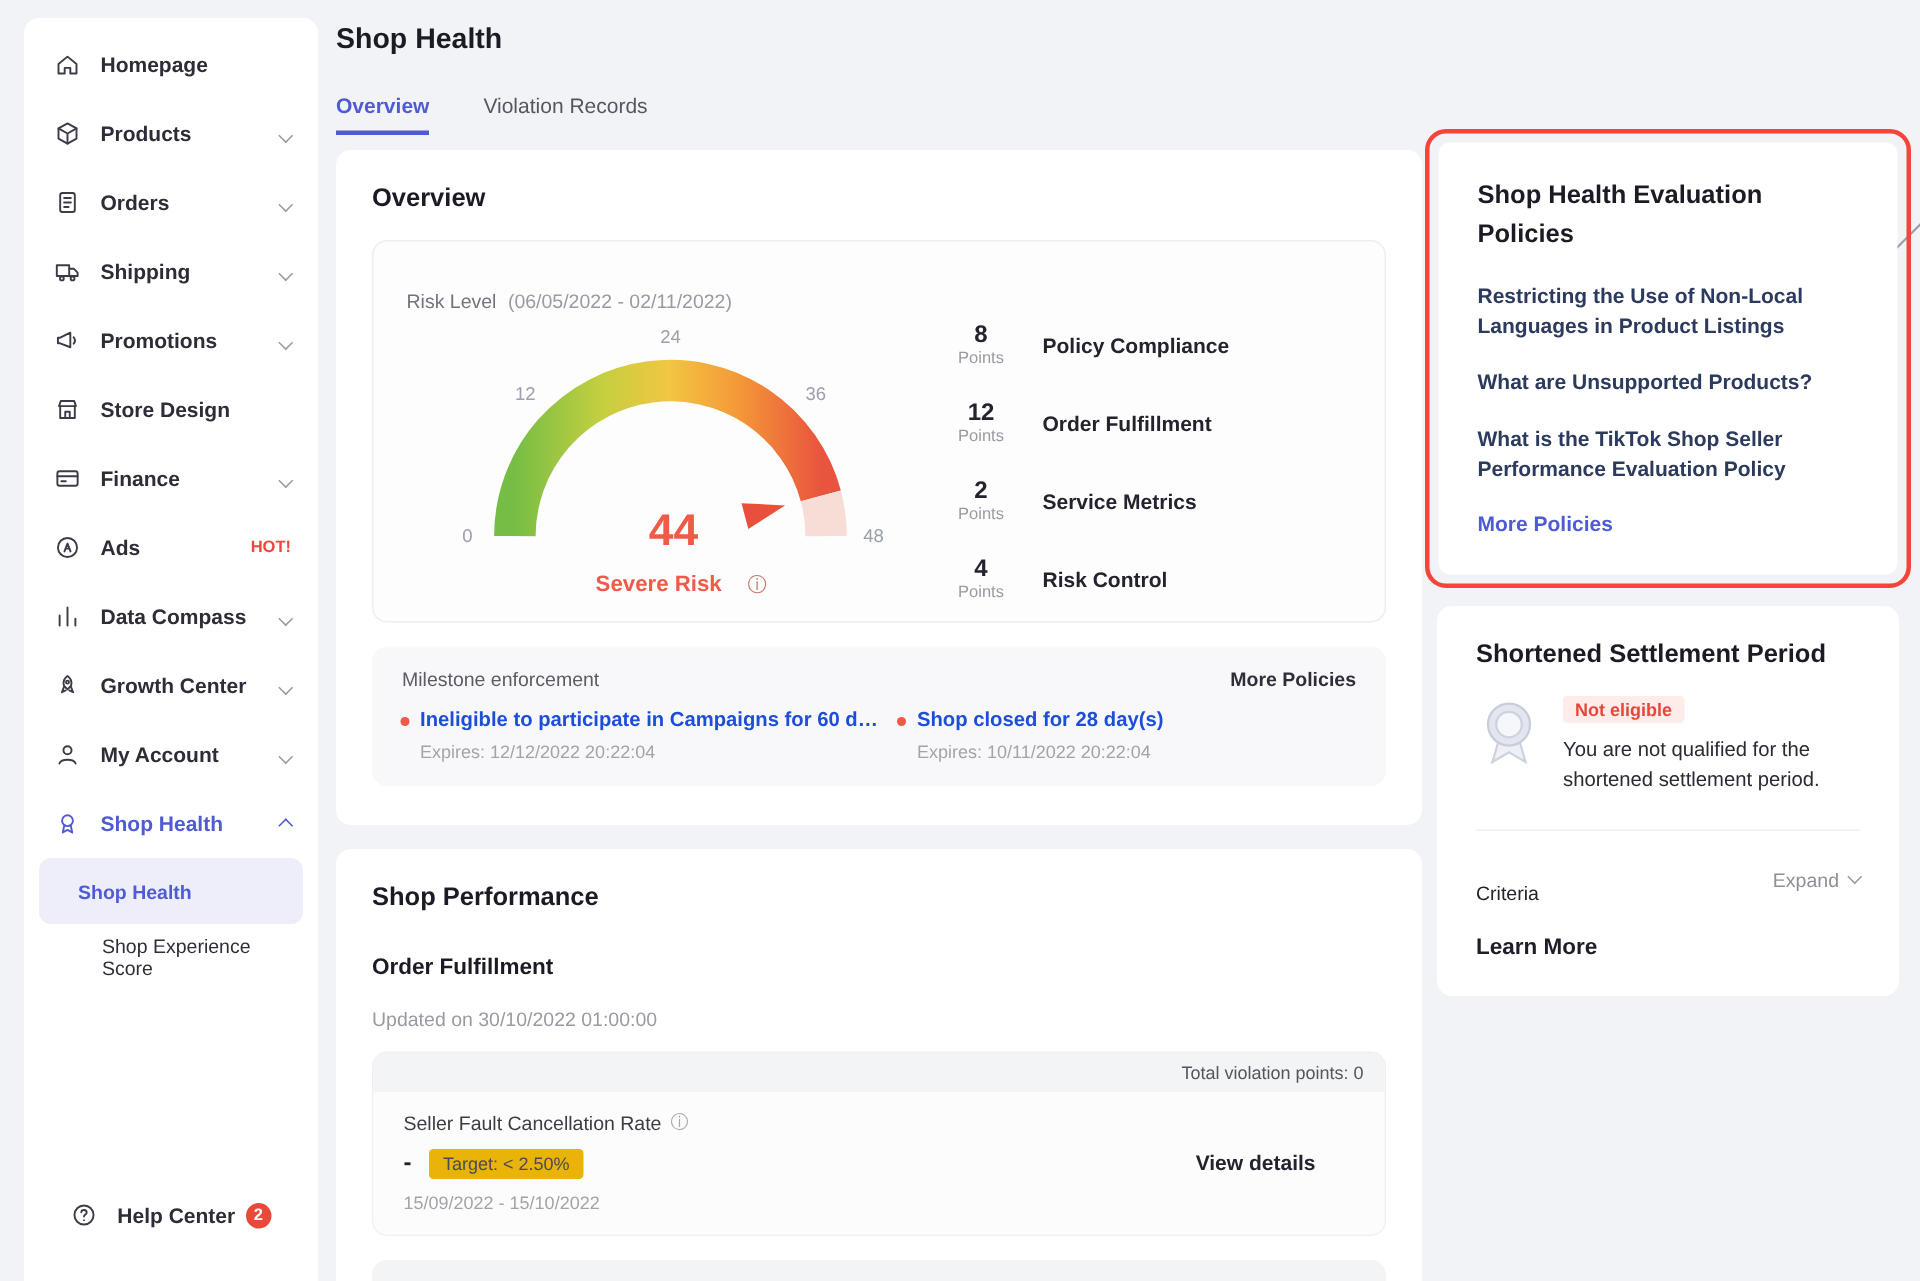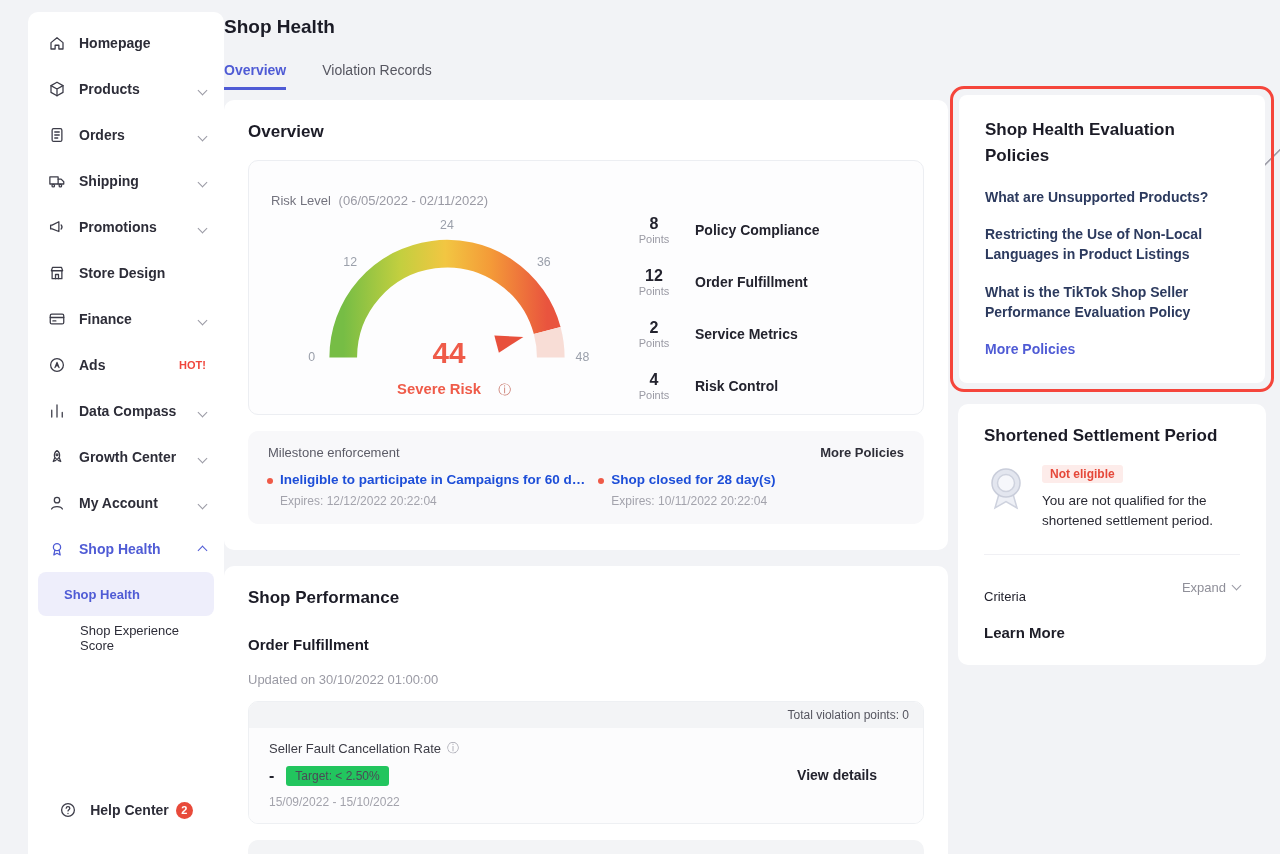--- a/index.html
+++ b/index.html
@@ -9,21 +9,21 @@
     background:#f2f3f6;
     font-family:"Liberation Sans", sans-serif;
     color:#23232e;
   }
   
   .chev{display:inline-block;width:7px;height:7px;border-right:1.7px solid currentColor;border-bottom:1.7px solid currentColor;}
   .chev.down{transform:rotate(45deg);margin-top:-3px;}
   .chev.up{transform:rotate(-135deg);margin-top:3px;}
   .chev.right{transform:rotate(-45deg);}
   
-  .sidebar{position:absolute;left:28px;top:12px;bottom:0;width:196px;background:#fff;border-radius:10px 10px 0 0;display:flex;flex-direction:column;padding-top:8px;}
+  .sidebar{position:absolute;left:16px;top:12px;bottom:0;width:196px;background:#fff;border-radius:10px 10px 0 0;display:flex;flex-direction:column;padding-top:8px;}
   .nav-item{display:flex;align-items:center;height:46px;padding:0 18px 0 20px;font-size:14px;font-weight:600;color:#2d2d38;cursor:pointer;}
   .nav-item .nicon{width:18px;height:18px;margin-right:13px;flex:none;color:#3c3c48;}
   .nav-item .lbl{flex:1;white-space:nowrap;}
   .nav-item .cwrap{color:#9a9aa4;}
   .nav-item.active{color:#4f5bd5;}
   .nav-item.active .nicon,.nav-item.active .cwrap{color:#4f5bd5;}
   .hot{color:#f0463c;font-size:11px;font-weight:700;margin-left:6px;}
   .subitem{display:flex;align-items:center;height:44px;margin:0 10px;border-radius:8px;font-size:13px;color:#2d2d38;padding-left:26px;cursor:pointer;}
   .subitem.active{background:#eeeefb;color:#4f5bd5;font-weight:600;}
   .subitem.plain{padding-left:42px;}
@@ -65,21 +65,21 @@
   .section-title{font-size:15px;font-weight:700;color:#1b1b26;margin-top:28px;}
   .updated{font-size:13px;color:#9a9aa4;margin-top:19px;}
   .metric-panel{margin-top:14px;border:1px solid #eef0f3;border-radius:10px;overflow:hidden;}
   .mp-head{background:#f3f4f6;padding:6px 14px;font-size:12px;color:#55555f;text-align:right;}
   .mp-body{display:flex;align-items:center;background:#fcfcfd;padding:12px 20px 14px;}
   .mp-left{flex:1;}
   .mp-name{font-size:13px;color:#3c3c46;display:flex;align-items:center;gap:6px;}
   .info{font-size:12px;color:#a6a6b0;}
   .mp-value-row{display:flex;align-items:center;gap:12px;margin-top:9px;}
   .mp-value{font-size:16px;font-weight:700;color:#23232e;}
-  .tag{background:#22c55e;color:#4a4a56;font-size:12px;padding:3px 9px;border-radius:3px;}
+  .tag{background:#eab308;color:#4a4a56;font-size:12px;padding:3px 9px;border-radius:3px;}
   .mp-period{font-size:12px;color:#a3a3ac;margin-top:9px;}
   .view-details{font-size:14px;font-weight:600;color:#23232e;display:flex;align-items:center;gap:9px;margin-right:26px;cursor:pointer;}
   .next-strip{margin-top:16px;height:26px;background:#f3f4f6;border-radius:10px 10px 0 0;}
   
   .right{position:absolute;left:950px;top:86px;width:324px;}
   .red-box{border:3px solid #f5453b;border-radius:14px;padding:6px;}
   .policies{background:#fff;border-radius:8px;padding:22px 26px 26px;}
   .policies h2{line-height:1.55;}
   .plink{font-size:14px;font-weight:600;color:#2c3a5e;line-height:1.45;margin-top:17px;cursor:pointer;}
   .more-policies{color:#4f5bd5;font-size:14px;font-weight:600;margin-top:19px;display:flex;align-items:center;gap:7px;cursor:pointer;}
@@ -365,22 +365,22 @@
 
     <div class="next-strip"></div>
   </div>
 </div>
 
 <div class="right">
 
   <div class="red-box">
     <div class="policies card">
       <h2>Shop Health Evaluation Policies</h2>
+      <div class="plink">Restricting the Use of Non-Local Languages in Product Listings</div>
       <div class="plink">What are Unsupported Products?</div>
-      <div class="plink">Restricting the Use of Non-Local Languages in Product Listings</div>
       <div class="plink">What is the TikTok Shop Seller Performance Evaluation Policy</div>
       <div class="more-policies">
         <span>More Policies</span>
 
       </div>
     </div>
   </div>
 
   <div class="settlement card">
     <h2>Shortened Settlement Period</h2>

